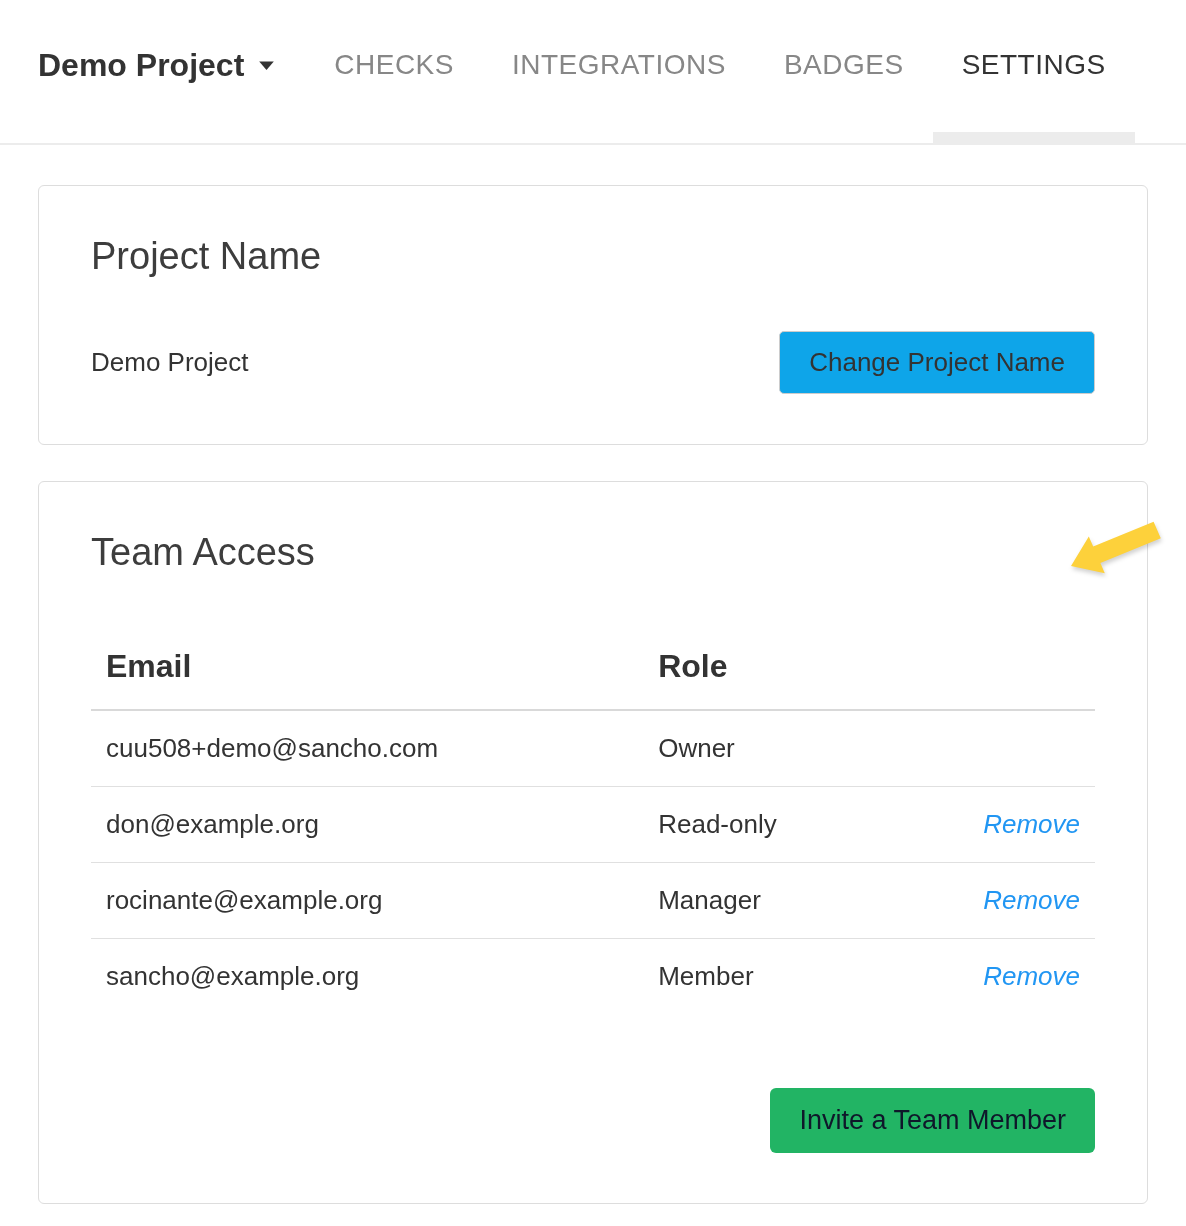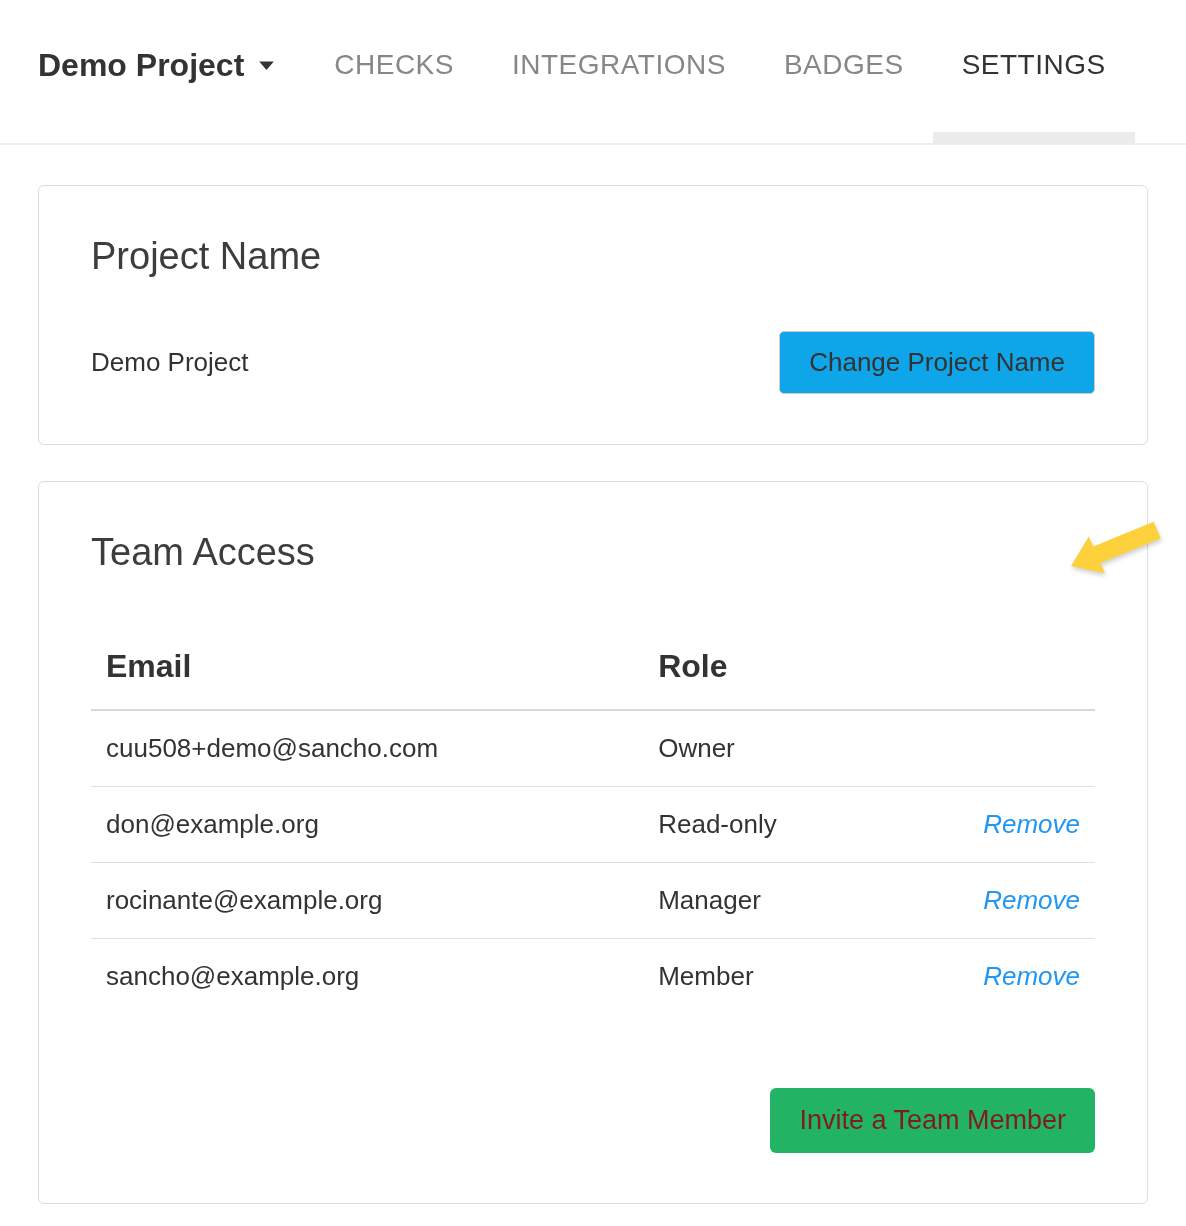--- a/index.html
+++ b/index.html
@@ -60,21 +60,21 @@
   th {
     text-align:left; font-size:32px; font-weight:bold; color:#333;
     padding:18px 15px 24px 15px; border-bottom:2px solid #d9d9d9;
   }
   td { font-size:26px; color:#333; padding:22px 15px; border-top:1px solid #e0e0e0; }
   td.action, th.action { text-align:right; }
   .remove-link { color:#2196f3; text-decoration:none; cursor:pointer;font-style:italic; }
 
   .invite-row { display:flex; justify-content:flex-end; margin-top:74px; }
   .btn-success {
-    font-family:inherit; font-size:27px; color:#7f1d1d;
+    font-family:inherit; font-size:27px; color:#0f172a;
     background:#22b464; border:none; border-radius:6px;
     padding:17px 29px; cursor:pointer;
   }
 
   
   .annotation-arrow {
     position:absolute; left:1063px; top:514px; z-index:5; pointer-events:none;
     filter:drop-shadow(1px 3px 2px rgba(0,0,0,0.18));
   }
 </style>

